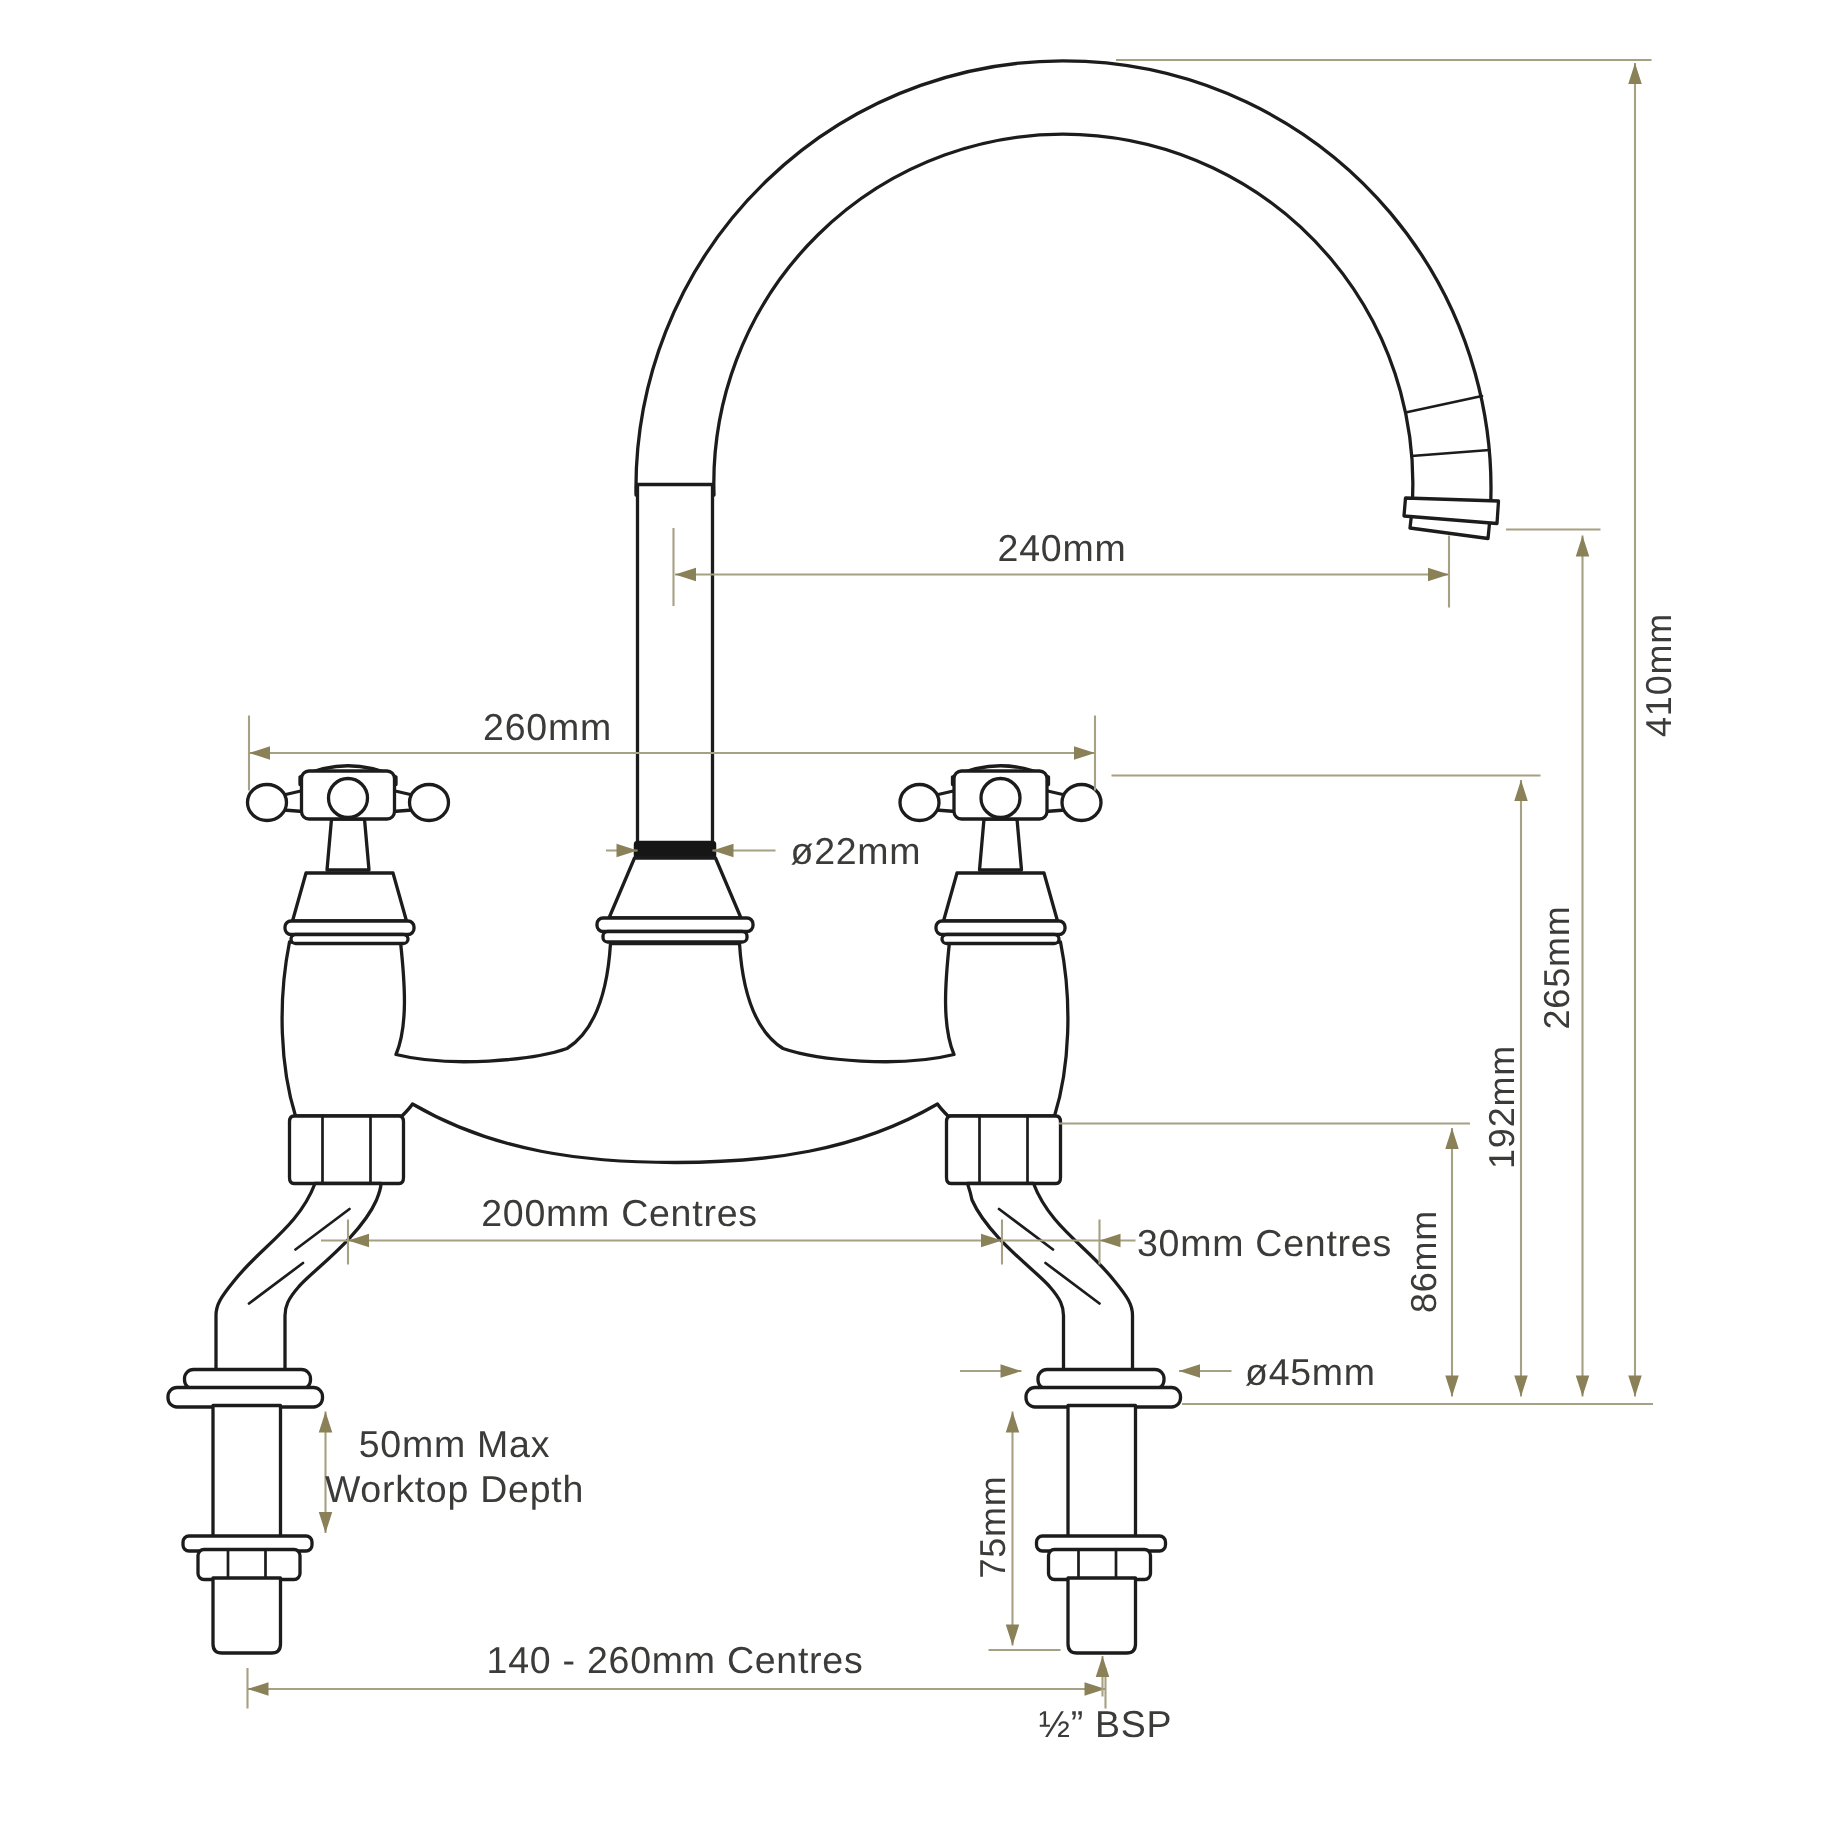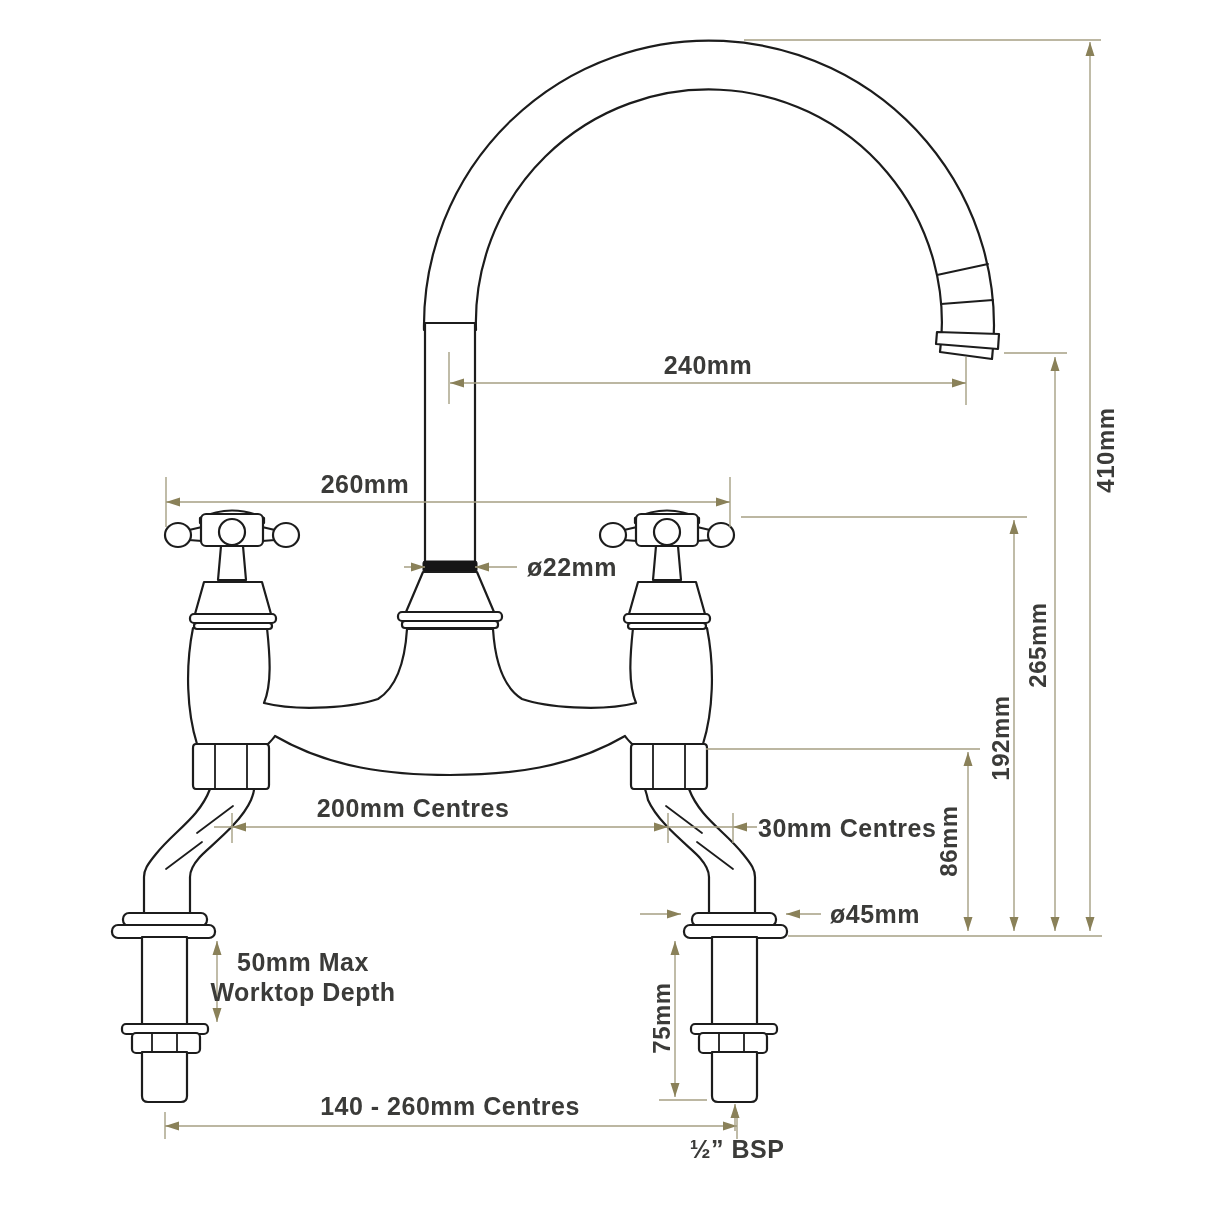--- a/index.html
+++ b/index.html
@@ -1,17 +1,17 @@
 <!DOCTYPE html>
 <html><head>
 <meta charset="utf-8">
 <style>
   html,body{margin:0;padding:0;background:#ffffff;}
   .page{width:1214px;height:1214px;background:#ffffff;position:relative;overflow:hidden;
-        font-family:"Liberation Sans", sans-serif;font-weight:bold;}
+        font-family:"Liberation Sans", sans-serif;}
   svg{display:block;}
   .outline{fill:#ffffff;stroke:#1c1c1c;stroke-width:2.2;stroke-linejoin:round;}
   .outline-thin{fill:none;stroke:#1c1c1c;stroke-width:1.8;stroke-linecap:round;}
   .solid{fill:#161616;stroke:#161616;stroke-width:1;}
   .dim{stroke:#a6a084;stroke-width:1.4;fill:none;}
   .dimhead{fill:#8a8159;stroke:none;}
   .dimtext{fill:#3b3b39;font-size:25px;letter-spacing:0.5px;}
   .dimtext-rot{fill:#3b3b39;font-size:24px;letter-spacing:0.5px;}
 </style>
 </head>

